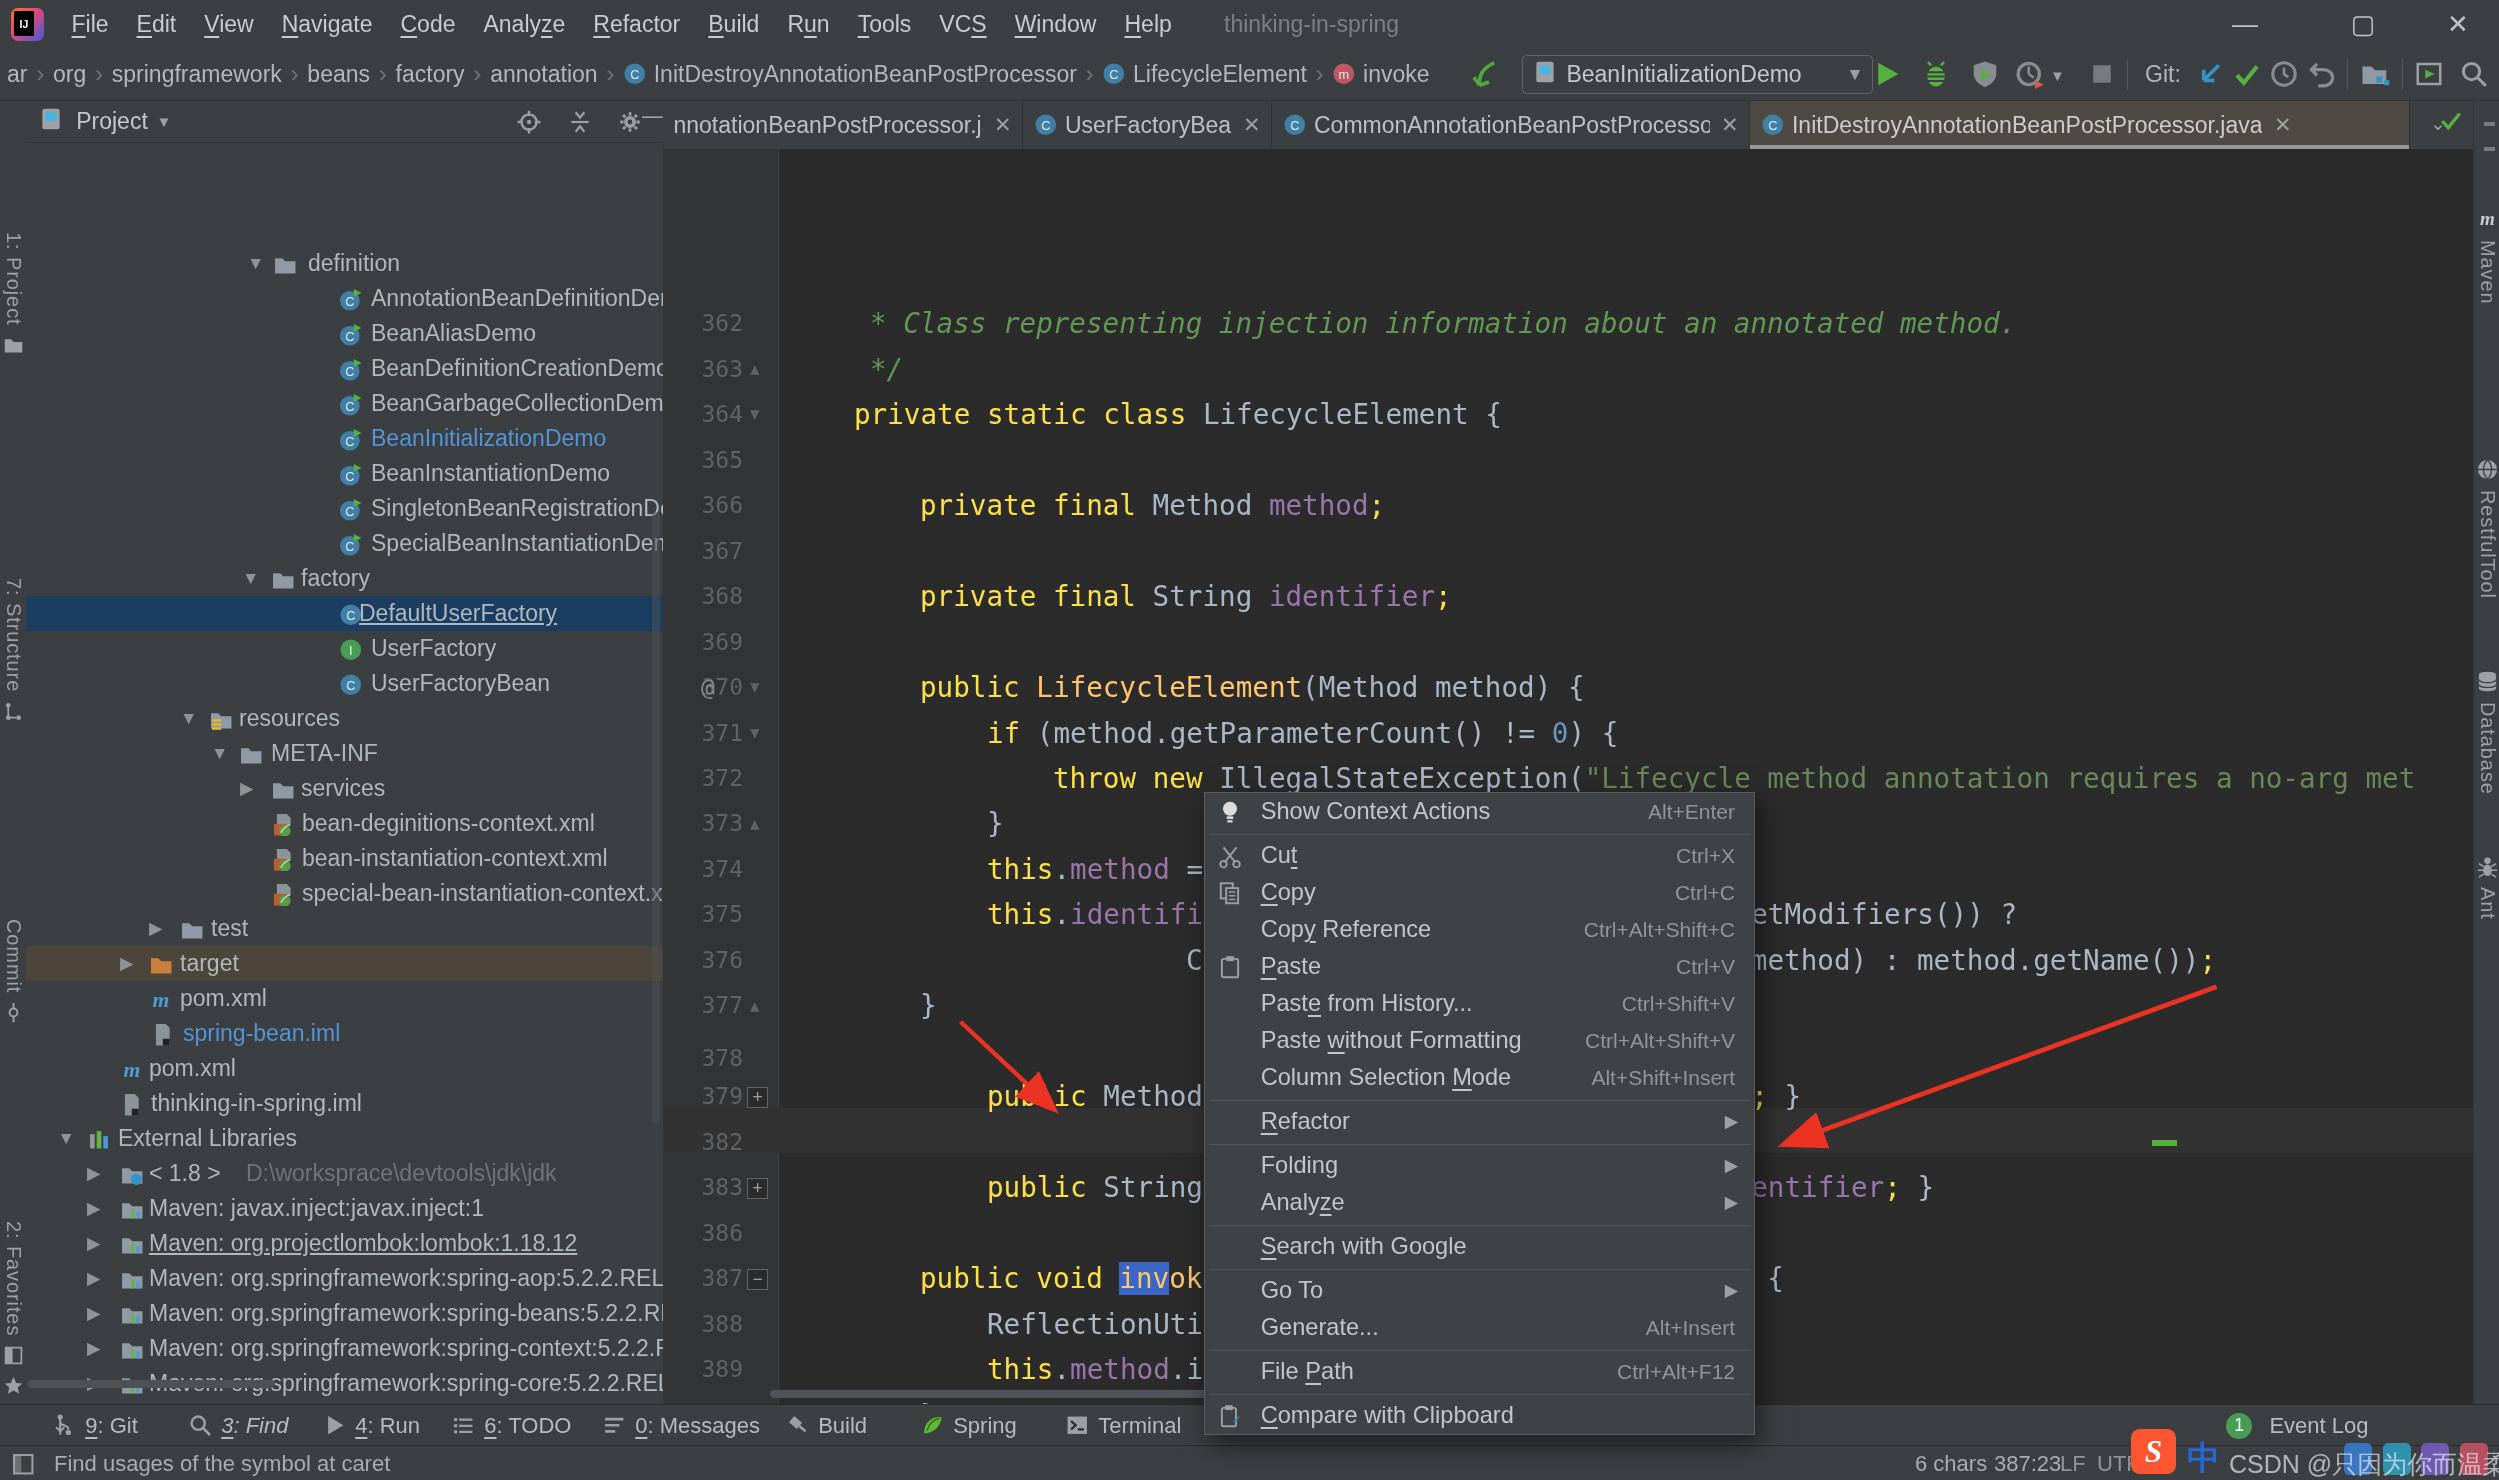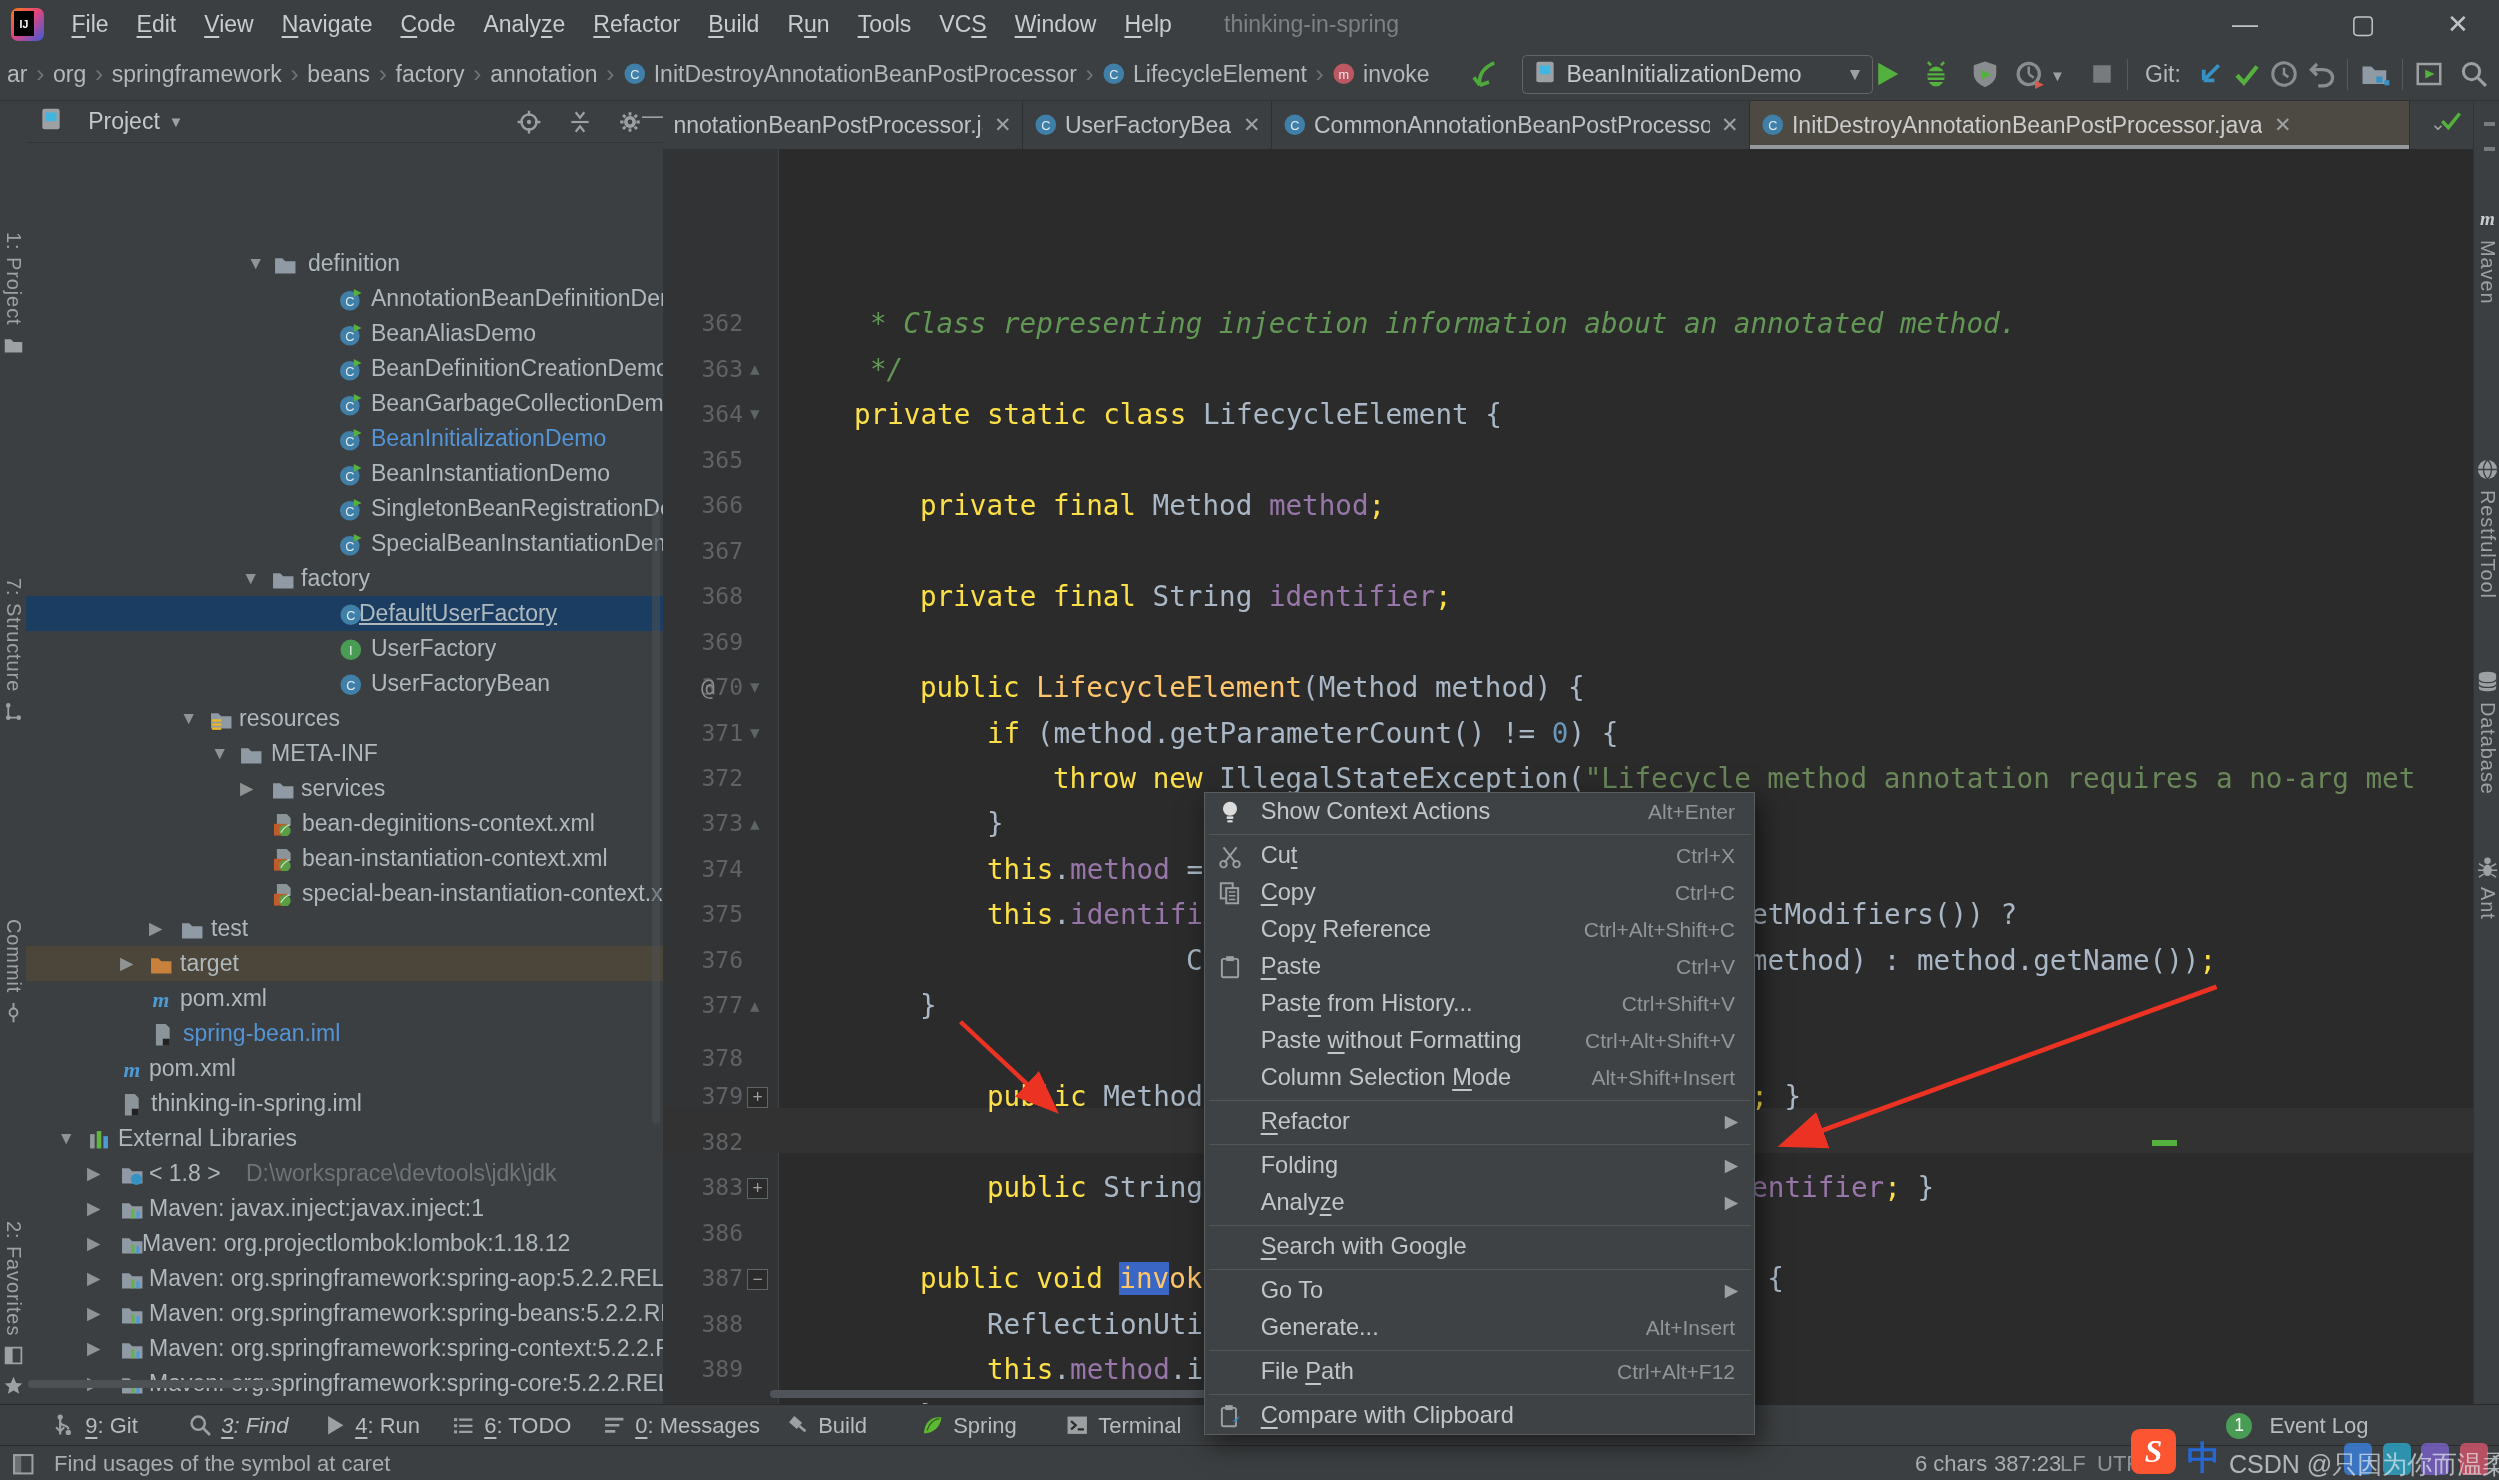--- a/index.html
+++ b/index.html
@@ -306,21 +306,21 @@
       <span class="vtext">Ant</span>
     </div>
   </div>
 
 <div class="abs" id="projpanel">
   <div id="projhead">
     <span style="margin-left:12.2px;width:26px" id="ph-ico"><svg width="26" height="26" viewBox="0 0 24 24">
           <rect x="4" y="2.5" width="16" height="19" rx="2" fill="#9da1a4"></rect>
           <rect x="7" y="6" width="10" height="8" fill="#40b6e0"></rect>
         </svg></span>
-    <span style="margin-left:24px">Project</span>
+    <span style="margin-left:12px">Project</span>
     <span style="margin-left:8.7px;font-size:15px;color:#9da0a2">▼</span>
     <span class="abs" style="left:490px;top:7.9px" id="ph-loc"><svg width="26" height="26" viewBox="0 0 24 24">
           <circle cx="12" cy="12" r="7" fill="none" stroke="#9da0a2" stroke-width="2.2"></circle>
           <circle cx="12" cy="12" r="2" fill="#9da0a2"></circle>
           <path d="M12 1.5 v5 M12 17.5 v5 M1.5 12 h5 M17.5 12 h5" stroke="#9da0a2" stroke-width="2.2"></path>
         </svg></span>
     <span class="abs" style="left:541px;top:7.9px" id="ph-col"><svg width="26" height="26" viewBox="0 0 24 24">
           <path d="M4 12 h16" stroke="#9da0a2" stroke-width="2"></path>
           <path d="M8 3 l4 5 4 -5 M8 21 l4 -5 4 5" stroke="#9da0a2" stroke-width="2" fill="none"></path>
         </svg></span>
@@ -551,21 +551,21 @@
           </svg></span>
         <span class="tlabel" style="left:123px;">Maven: javax.inject:javax.inject:1</span>
       </div>
       <div class="trow" style="top:1125px">
         <span class="tarrow" style="left:61px">▶</span>
         <span class="ticon" style="left:94px"><svg width="24.5" height="24.5" viewBox="0 0 24 24">
             <path d="M2 6 h7 l3 3 h10 v12 h-20 z" fill="#8f9aa5"></path>
             <rect x="11" y="12" width="3" height="9" fill="#62b543"></rect>
             <rect x="16" y="14" width="3" height="7" fill="#4d9bd5"></rect>
           </svg></span>
-        <span class="tlabel" style="left:116px;">Maven: org.projectlombok:lombok:1.18.12</span>
+        <span class="tlabel" style="left:123px;text-decoration:underline;">Maven: org.projectlombok:lombok:1.18.12</span>
       </div>
       <div class="trow" style="top:1160px">
         <span class="tarrow" style="left:61px">▶</span>
         <span class="ticon" style="left:94px"><svg width="24.5" height="24.5" viewBox="0 0 24 24">
             <path d="M2 6 h7 l3 3 h10 v12 h-20 z" fill="#8f9aa5"></path>
             <rect x="11" y="12" width="3" height="9" fill="#62b543"></rect>
             <rect x="16" y="14" width="3" height="7" fill="#4d9bd5"></rect>
           </svg></span>
         <span class="tlabel" style="left:123px;">Maven: org.springframework:spring-aop:5.2.2.RELEASE</span>
       </div>

